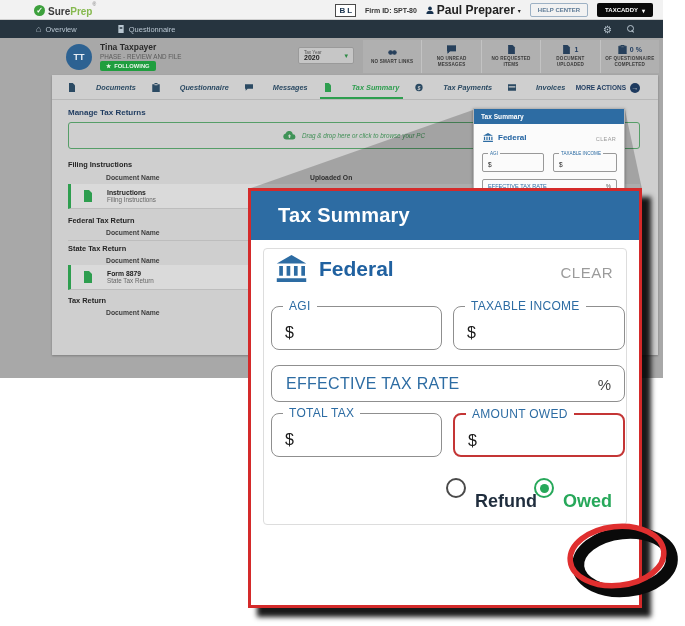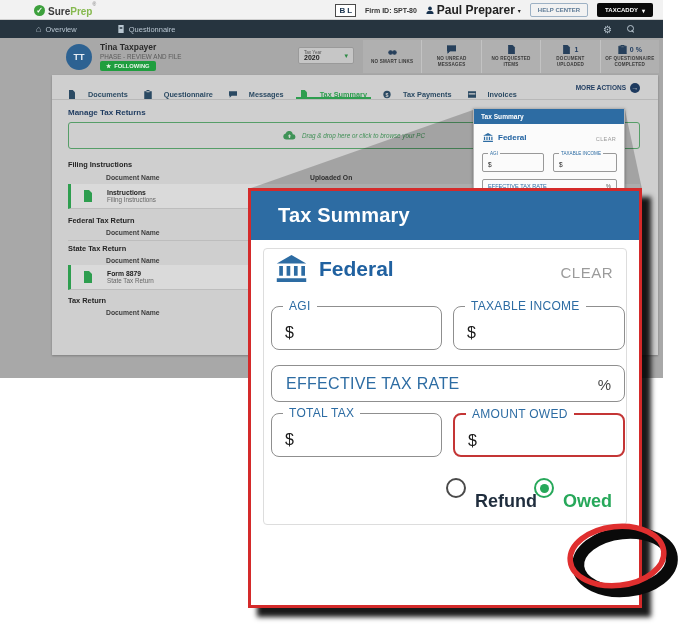--- a/index.html
+++ b/index.html
@@ -55,21 +55,21 @@
   .tile { flex:1; border-right:1px solid #c3c3c3; display:flex; flex-direction:column; align-items:center; justify-content:center; gap:2px; padding:2px 2px; }
   .tile:last-child { border-right:none; }
   .tile-top { display:flex; align-items:center; gap:3px; }
   .tile-ico { width:9px; height:9px; fill:#27405c; stroke:#27405c; }
   .tile-val { font-size:7px; font-weight:bold; color:#1d3a5f; }
   .tile-label { font-size:4.6px; font-weight:bold; color:#3a3a3a; text-align:center; line-height:1.25; letter-spacing:.2px; }
 
   
   .card { left:52px; top:75px; width:606px; height:280px; background:#cfcfcf; box-shadow:0 1px 2px rgba(0,0,0,.25); z-index:2; }
   .tabs-row { position:absolute; left:0; top:0; width:100%; height:25px; border-bottom:1px solid #b8b8b8; display:flex; align-items:center; }
-  .tab { display:flex; align-items:flex-end; gap:12px; margin-left:16px; font-size:7.3px; font-weight:bold; color:#2b4a63; position:relative; height:100%; padding-top:1px; }
+  .tab { display:flex; align-items:center; gap:20px; margin-left:16px; font-size:7.3px; font-weight:bold; color:#2b4a63; position:relative; height:100%; padding-top:1px;font-style:italic; }
   .tab .t-ico { width:8px; height:9px; fill:#2b4a63; }
   .tab.active { color:#2e9e4f; }
   .tab.active .t-ico { fill:#2e9e4f; }
   .tab.active::after { content:""; position:absolute; left:-4px; right:-4px; bottom:0; height:2px; background:#2e9e4f; }
   .more-actions { position:absolute; right:18px; top:0; height:25px; display:flex; align-items:center; gap:4px; font-size:6.5px; font-weight:bold; color:#1d3a5f; }
   .arrow-circle { width:10px; height:10px; border-radius:50%; background:#1d3a5f; color:#cfcfcf; font-size:7px; line-height:10px; text-align:center; }
 
   .manage-title { position:absolute; left:16px; top:33px; font-size:8px; font-weight:bold; color:#1d3a5f; }
   .dropzone { position:absolute; left:16px; top:47px; width:572px; height:27px; border:1px solid #569e68; border-radius:3px; display:flex; align-items:center; justify-content:center; gap:6px; }
   .cloud-ico { width:13px; height:9px; fill:#3f9357; }

